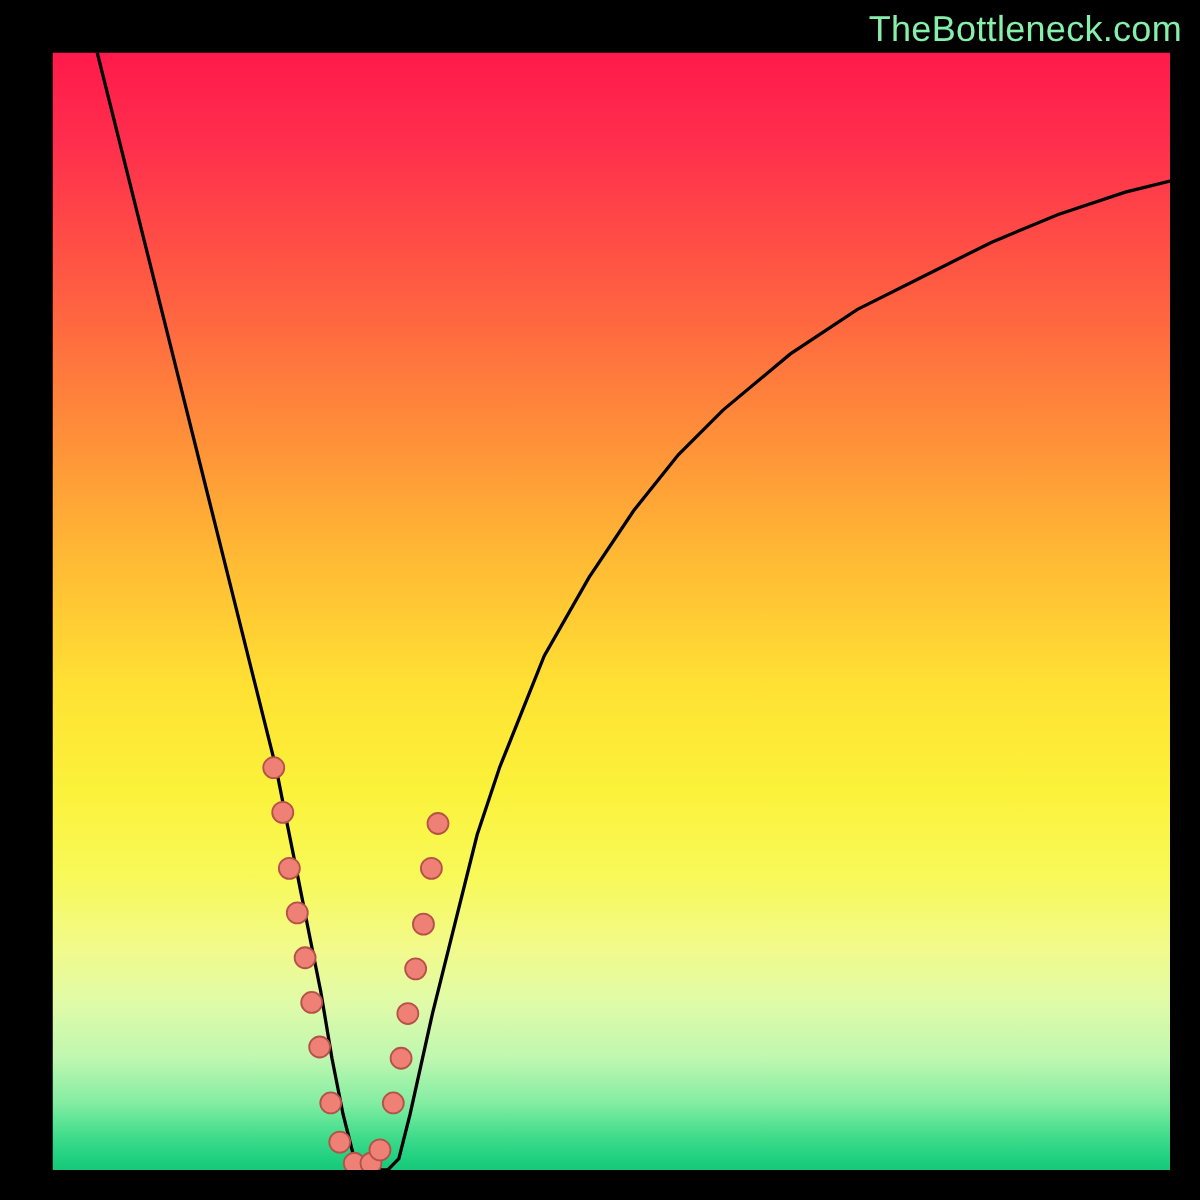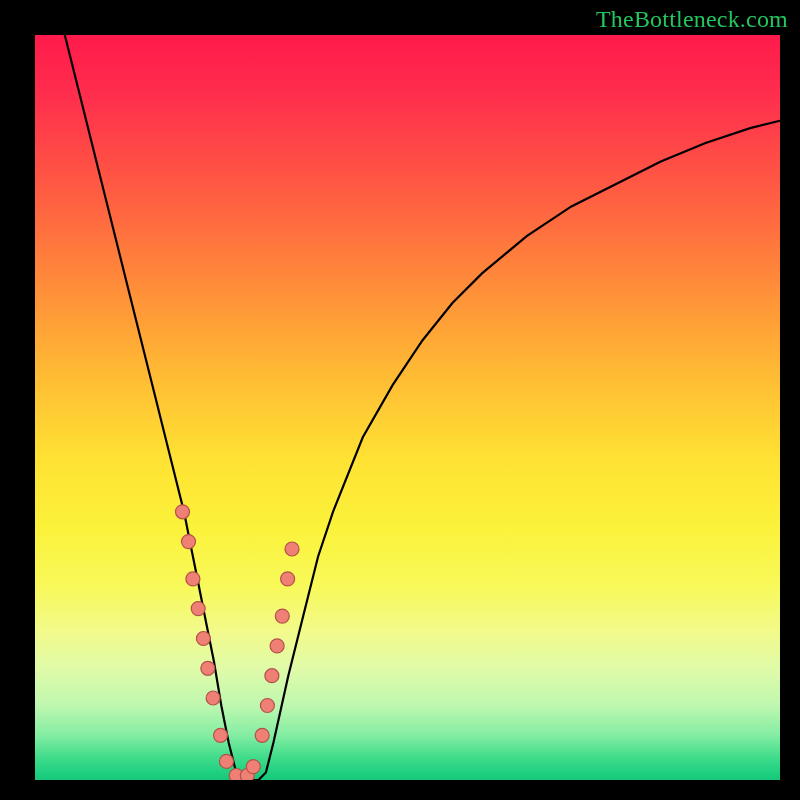--- a/index.html
+++ b/index.html
@@ -67,25 +67,24 @@
   }
   .dot {
     fill: #ee8076;
     stroke: #b45148;
     stroke-width: 1.2;
   }
   .watermark {
     position: absolute;
     top: 6px;
     right: 12px;
-    color: #22c55e;
+    color: #86efac;
     font-size: 24px;
     font-weight: 400;
     letter-spacing: 0.2px;
-    font-family: Liberation Serif, serif;
   }
 </style>
 </head>
 <body>
 
 <div class="frame">
 
   <div class="plot">
     <div class="gradient"></div>
 

